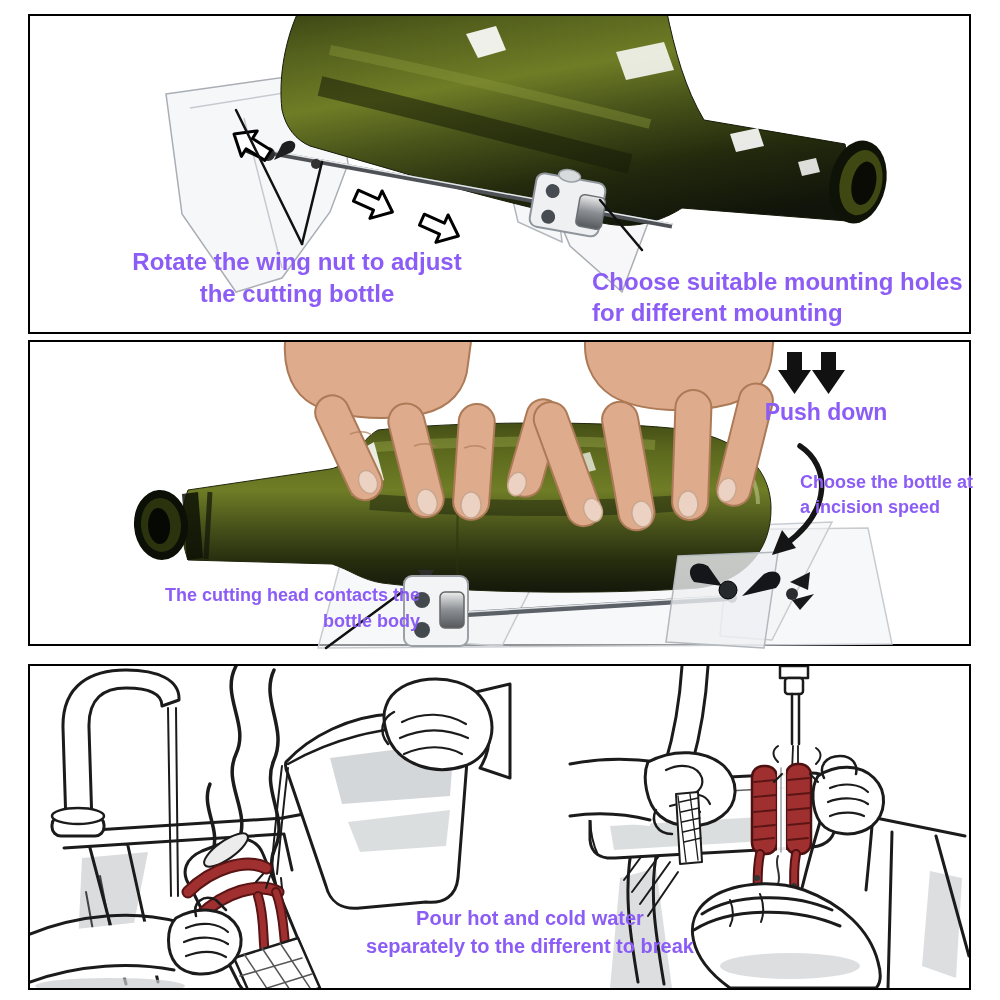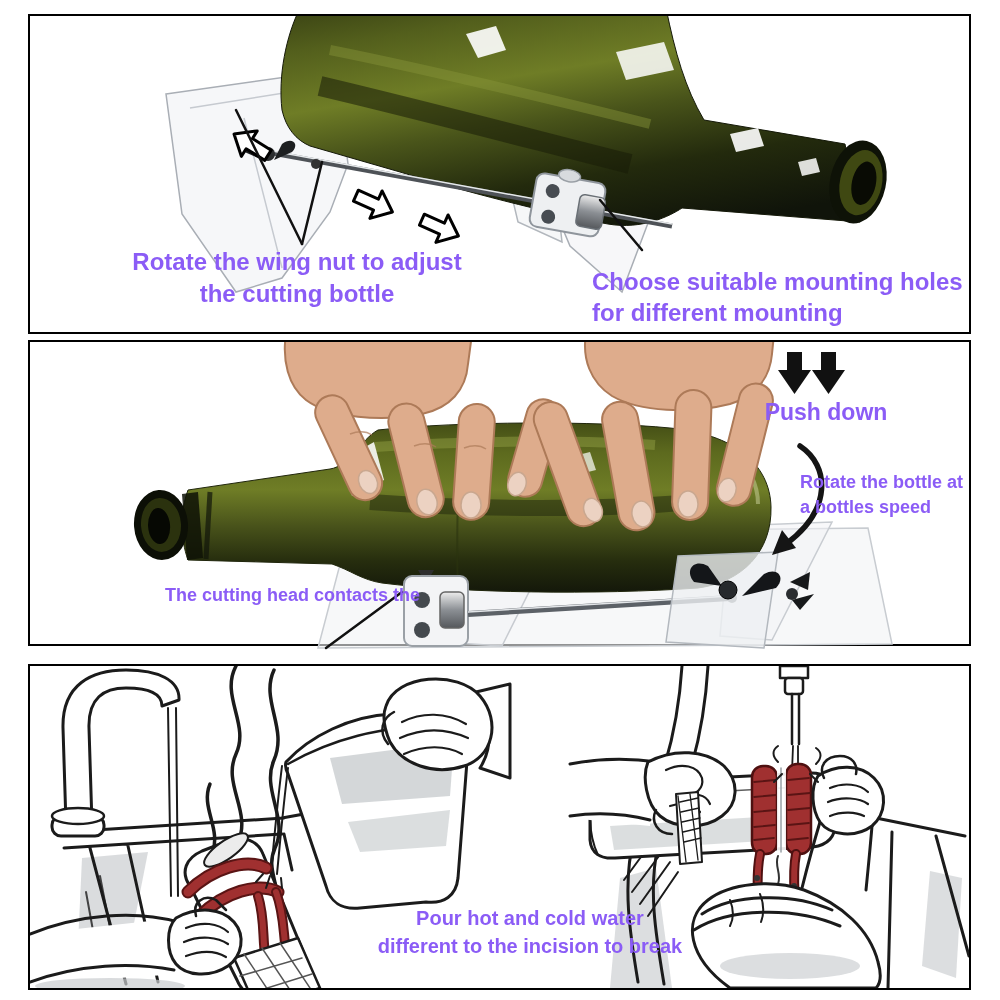--- a/index.html
+++ b/index.html
@@ -205,25 +205,26 @@
       <polygon points="742,213 766,206 752,188" fill="#151515"></polygon>
     </g>
 
     <line x1="296" y1="306" x2="372" y2="250" stroke="#111" stroke-width="2.5" stroke-linecap="round"></line>
   </svg>
 
   <div class="cap center" style="left:726px;top:56px;width:140px;font-size:23px;line-height:28px;">
     <div>Push down</div>
   </div>
   <div class="cap" style="left:770px;top:128px;width:168px;font-size:18px;line-height:25px;">
-    <div>Rotate the bottle at</div>
-    <div>a bottles speed</div>
+    <div>Choose the bottle at</div>
+    <div>a incision speed</div>
   </div>
   <div class="cap center" style="left:60px;top:240px;width:330px;font-size:18px;line-height:26px;text-align:right;">
     <div>The cutting head contacts the</div>
+    <div>bottle body</div>
   </div>
 </div>
 
 <div class="panel" id="panel3" style="top:664px;height:326px;">
   <svg width="939" height="322" viewBox="0 0 939 322">
     <g stroke-linecap="round" stroke-linejoin="round">
 
       <g>
         <polygon points="52,192 118,186 96,298 48,278" fill="#cdd0d3" opacity=".75"></polygon>
         <g stroke="#1b1b1b" stroke-width="3" fill="none">
@@ -337,15 +338,15 @@
           <path d="M 794,112 C 788,100 796,90 810,90 C 822,90 828,98 826,108" stroke="#1b1b1b" stroke-width="2.5" fill="none"></path>
           <path d="M 800,122 C 814,116 830,118 838,126 M 798,136 C 812,130 830,132 838,138 M 800,150 C 812,145 826,146 834,150" stroke="#1b1b1b" stroke-width="2.2" fill="none"></path>
         </g>
         <path d="M 748,96 C 742,90 742,84 748,80 M 786,98 C 792,92 792,86 786,82 M 752,108 L 744,116 M 780,108 L 788,116" stroke="#1b1b1b" stroke-width="2" fill="none"></path>
       </g>
     </g>
   </svg>
 
   <div class="cap center" style="left:285px;top:238px;width:430px;font-size:20px;line-height:28px;">
     <div>Pour hot and cold water</div>
-    <div>different to the incision to break</div>
+    <div>separately to the different to break</div>
   </div>
 </div>
 
 </body></html>

